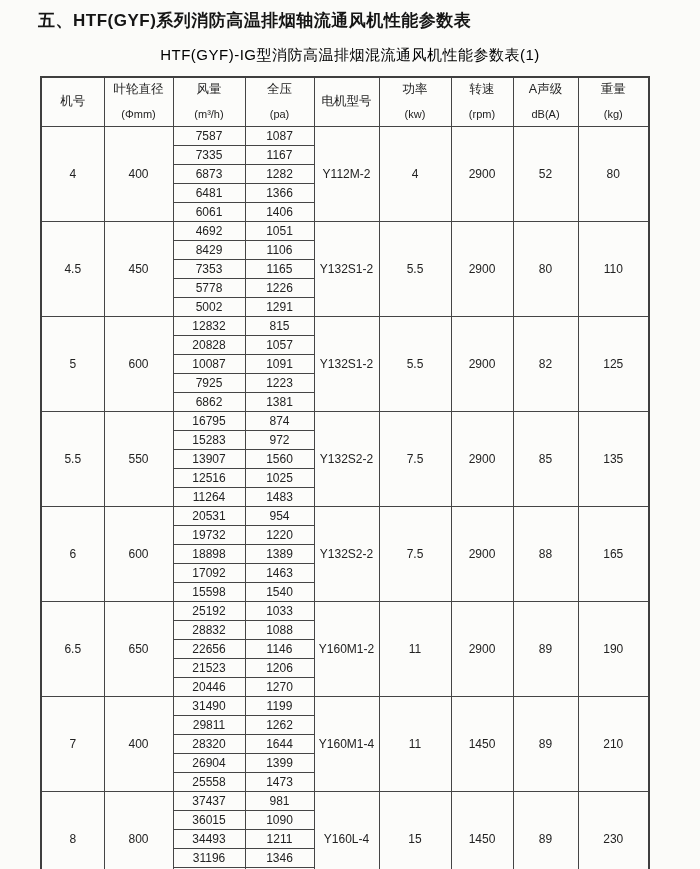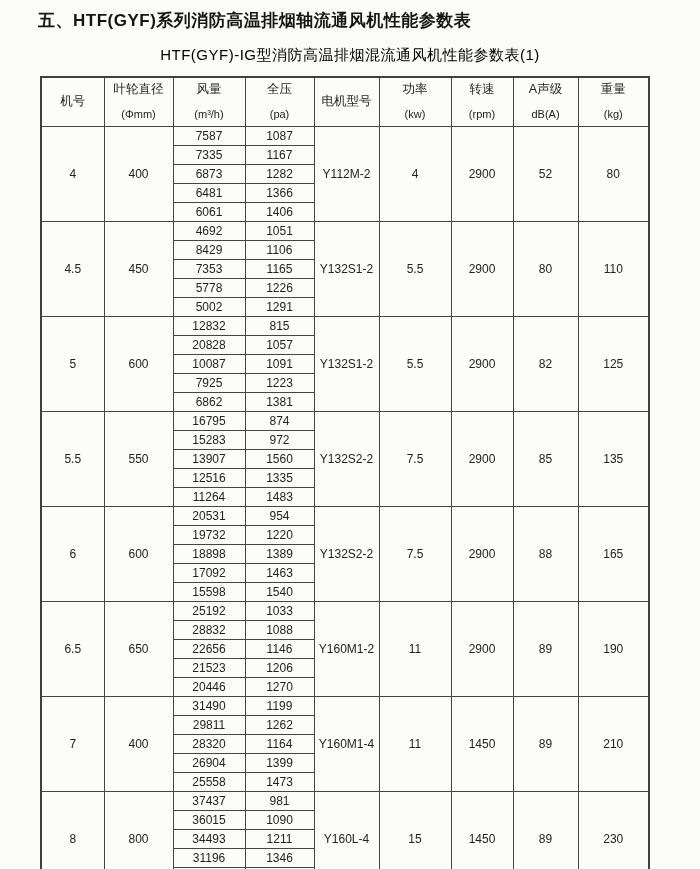--- a/index.html
+++ b/index.html
@@ -205,21 +205,21 @@
         <tr>
           <td>15283</td>
           <td>972</td>
         </tr>
         <tr>
           <td>13907</td>
           <td>1560</td>
         </tr>
         <tr>
           <td>12516</td>
-          <td>1335</td>
+          <td>1025</td>
         </tr>
         <tr>
           <td>11264</td>
           <td>1483</td>
         </tr>
         <tr class="group-start">
           <td rowspan="5">6</td>
           <td rowspan="5">600</td>
           <td>20531</td>
           <td>954</td>
@@ -282,21 +282,21 @@
           <td rowspan="5">1450</td>
           <td rowspan="5">89</td>
           <td rowspan="5">210</td>
         </tr>
         <tr>
           <td>29811</td>
           <td>1262</td>
         </tr>
         <tr>
           <td>28320</td>
-          <td>1164</td>
+          <td>1644</td>
         </tr>
         <tr>
           <td>26904</td>
           <td>1399</td>
         </tr>
         <tr>
           <td>25558</td>
           <td>1473</td>
         </tr>
         <tr class="group-start">

